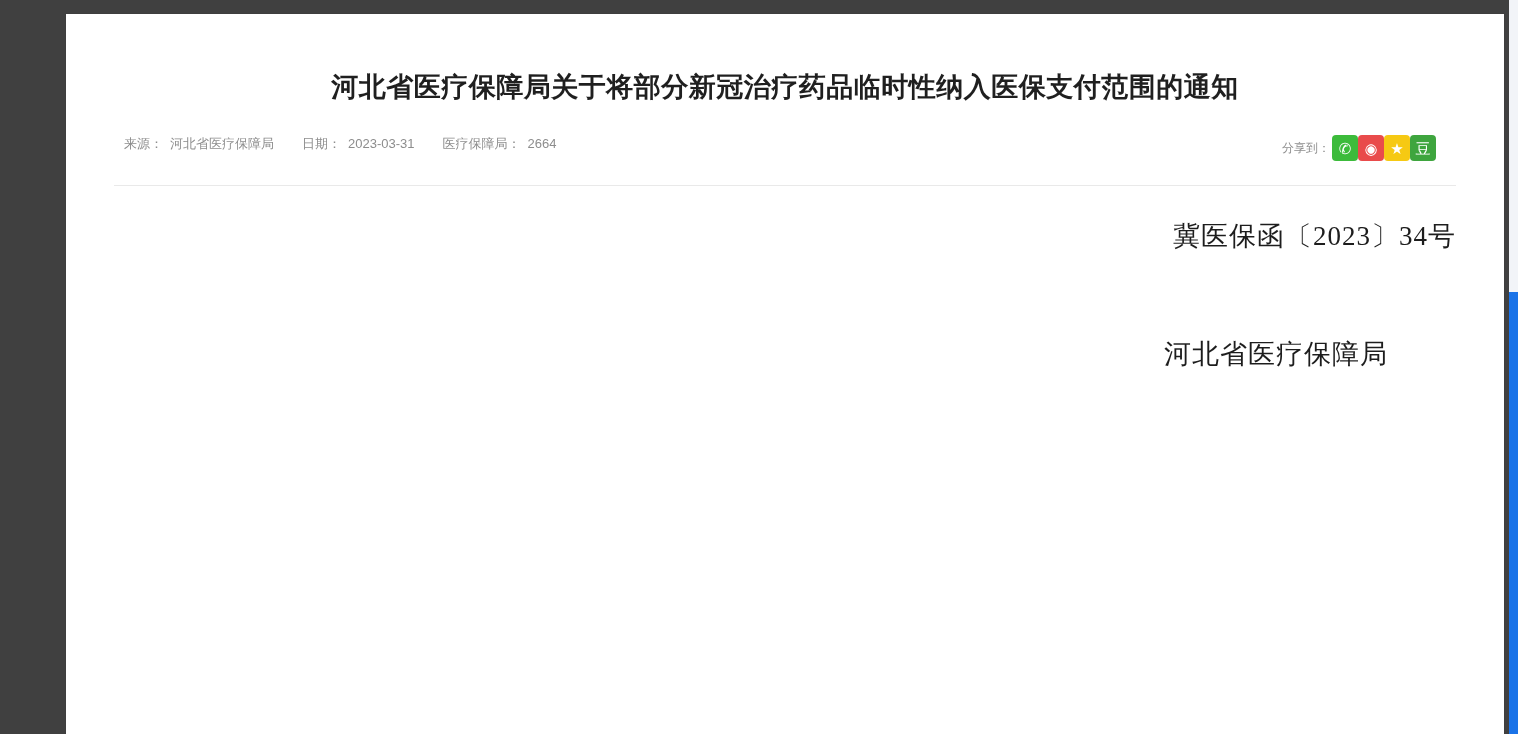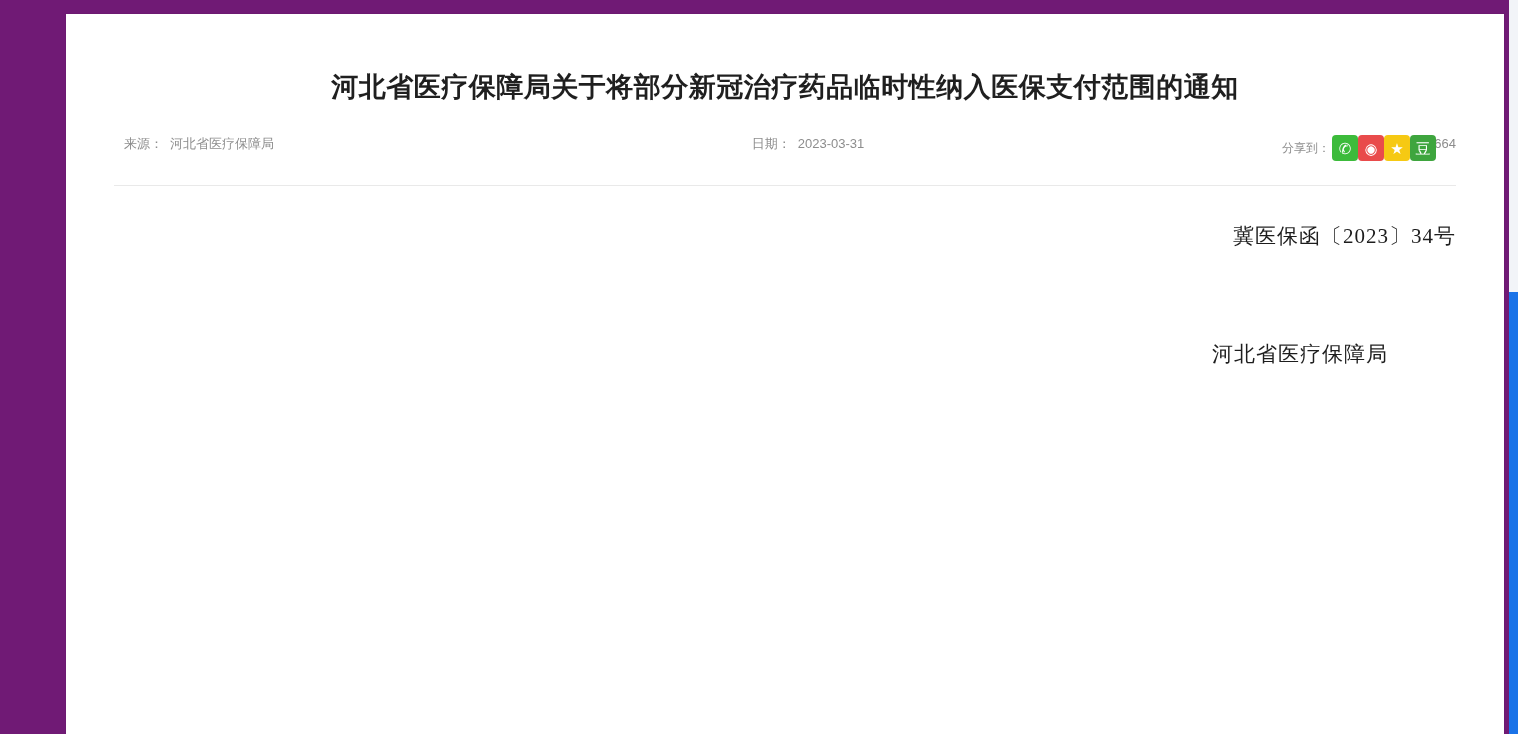--- a/index.html
+++ b/index.html
@@ -9,21 +9,21 @@
     width: 1518px;
     height: 734px;
     overflow: hidden;
     font-family: "Liberation Sans", sans-serif;
   }
 
   .page {
     position: relative;
     width: 1518px;
     height: 734px;
-    background: #701a75;
+    background: #404040;
   }
 
   .doc-card {
     position: absolute;
     left: 66px;
     top: 14px;
     width: 1438px;
     min-height: 720px;
     background: #ffffff;
     box-shadow: 0 0 0 1px rgba(0,0,0,0.03);
@@ -42,21 +42,21 @@
   }
 
   .meta-row {
     position: relative;
     margin: 30px 48px 0 48px;
     height: 34px;
   }
 
   .meta-center {
     display: flex;
-    justify-content: space-between;
+    justify-content: flex-start;
     align-items: center;
     gap: 28px;
     font-size: 13px;
     color: #8d8d8d;
     font-family: "Liberation Sans", sans-serif;
     padding-left: 10px;
   }
 
   .meta-item {
     white-space: nowrap;
@@ -98,21 +98,21 @@
 
   .divider {
     margin: 16px 48px 0 48px;
     height: 1px;
     background: #e9e9e9;
   }
 
   .doc-body {
     padding: 0 48px;
     font-family: "Liberation Serif", serif;
-    font-size: 21px;
+    font-size: 27px;
     color: #1d1d1d;
     line-height: 48px;
   }
 
   .doc-number {
     text-align: right;
     margin-top: 26px;
     letter-spacing: 1px;
   }
 

